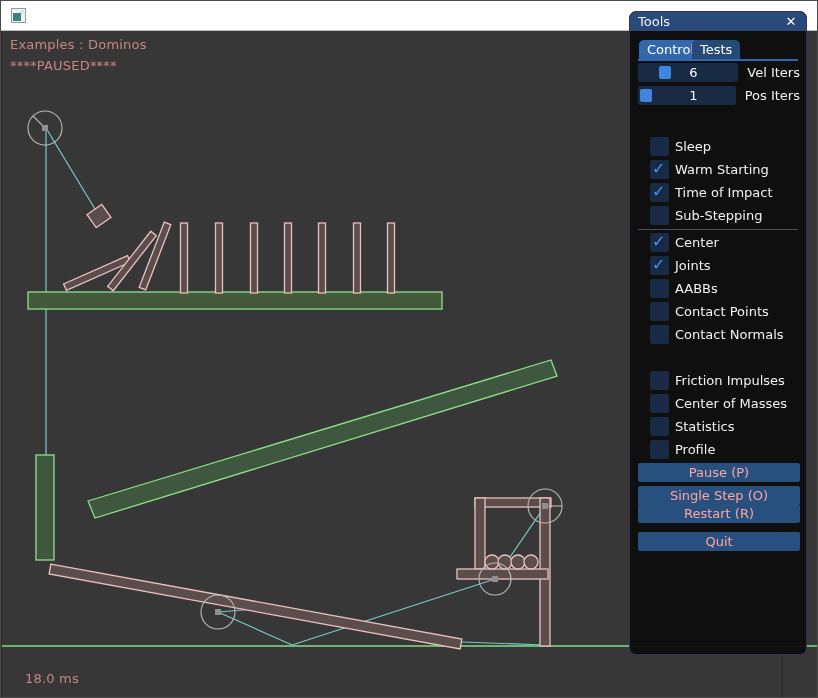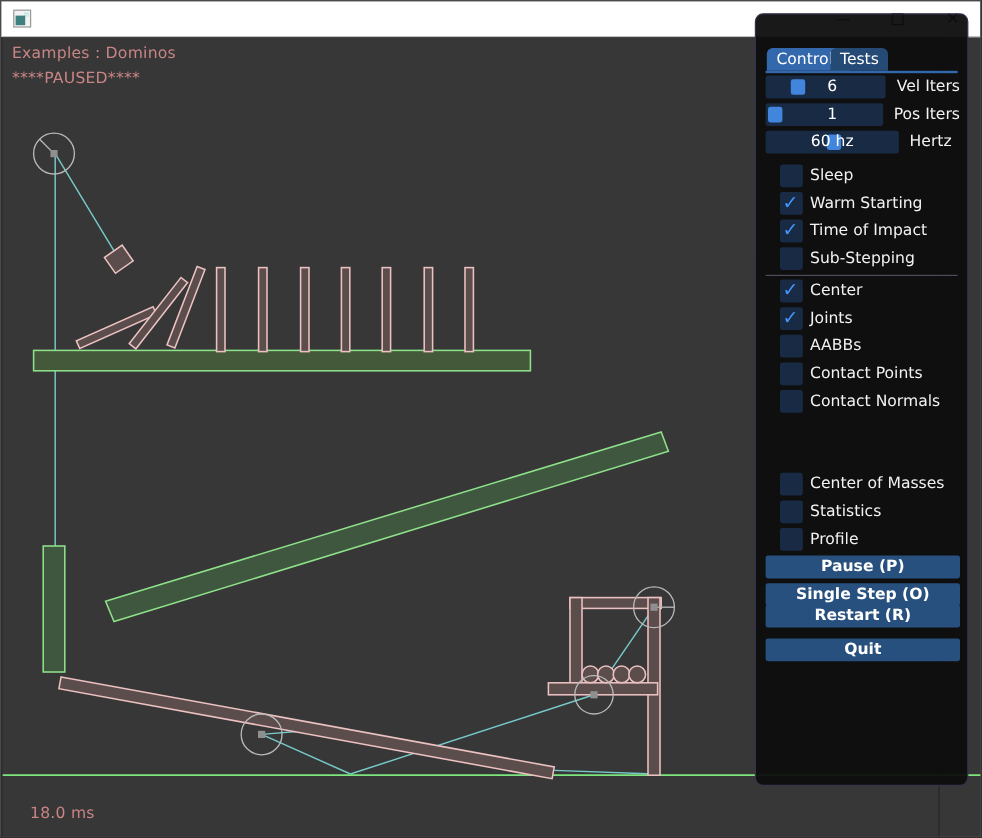--- a/index.html
+++ b/index.html
@@ -48,21 +48,21 @@
 
   .check-row { position:absolute; left:20px; height:19px; display:flex; align-items:center; }
   .checkbox { position:relative; width:19px; height:19px; background:#182a44; border-radius:2px; }
   .checkbox .mark { display:none; position:absolute; left:2px; top:-1px; color:#4296fa; font-size:16px; font-weight:bold; }
   .checkbox.on .mark { display:block; }
   .check-label { margin-left:6px; white-space:nowrap; }
 
   .separator { position:absolute; left:8px; right:8px; top:217px; height:1px; background:#4d4d59; }
 
   .btn { position:absolute; left:8px; width:162px; height:19px; background:#28507f; border-radius:2px;
-         display:flex; align-items:center; justify-content:center; color:#ffffff; cursor:default;font-weight:bold; }
+         display:flex; align-items:center; justify-content:center; color:#fca5a5; cursor:default; }
 </style>
 </head>
 <body>
 
 <div class="window">
 
   <div class="titlebar">
     <span class="app-icon"></span>
     <div class="win-controls">
       <div class="win-btn">
@@ -134,20 +134,24 @@
         <rect x="490" y="545" width="6" height="6"></rect>
       </g>
     </svg>
 
     <div class="hud example">Examples : Dominos</div>
     <div class="hud paused">****PAUSED****</div>
     <div class="hud ms">18.0 ms</div>
   </div>
 
   <div class="tools">
+    <div class="tools-title">
+      <span class="t">Tools</span>
+      <span class="tools-close">✕</span>
+    </div>
 
     <div class="tabbar">
       <div class="tab active" style="left:1px;">
           <span>Controls</span>
         </div>
       <div class="tab idle" style="left:54px;">
           <span>Tests</span>
         </div>
     </div>
     <div class="tab-underline"></div>
@@ -159,27 +163,20 @@
       </div>
       <div class="slider-label">Vel Iters</div>
     </div>
     <div class="slider-row" style="top:74px;">
       <div class="slider-track">
         <div class="slider-grab" style="left:2px;"></div>
         <div class="slider-val">1</div>
       </div>
       <div class="slider-label">Pos Iters</div>
     </div>
-    <div class="slider-row" style="top:97px;">
-      <div class="slider-track">
-        <div class="slider-grab" style="left:51px;"></div>
-        <div class="slider-val">60 hz</div>
-      </div>
-      <div class="slider-label">Hertz</div>
-    </div>
 
     <div class="check-row" style="top:125px;">
       <span class="checkbox"></span>
       <span class="check-label">Sleep</span>
     </div>
     <div class="check-row" style="top:148px;">
       <span class="checkbox on">
           <span class="mark">✓</span>
         </span>
       <span class="check-label">Warm Starting</span>
@@ -213,20 +210,24 @@
       <span class="checkbox"></span>
       <span class="check-label">AABBs</span>
     </div>
     <div class="check-row" style="top:290px;">
       <span class="checkbox"></span>
       <span class="check-label">Contact Points</span>
     </div>
     <div class="check-row" style="top:313px;">
       <span class="checkbox"></span>
       <span class="check-label">Contact Normals</span>
+    </div>
+    <div class="check-row" style="top:359px;">
+      <span class="checkbox"></span>
+      <span class="check-label">Friction Impulses</span>
     </div>
     <div class="check-row" style="top:382px;">
       <span class="checkbox"></span>
       <span class="check-label">Center of Masses</span>
     </div>
     <div class="check-row" style="top:405px;">
       <span class="checkbox"></span>
       <span class="check-label">Statistics</span>
     </div>
     <div class="check-row" style="top:428px;">

